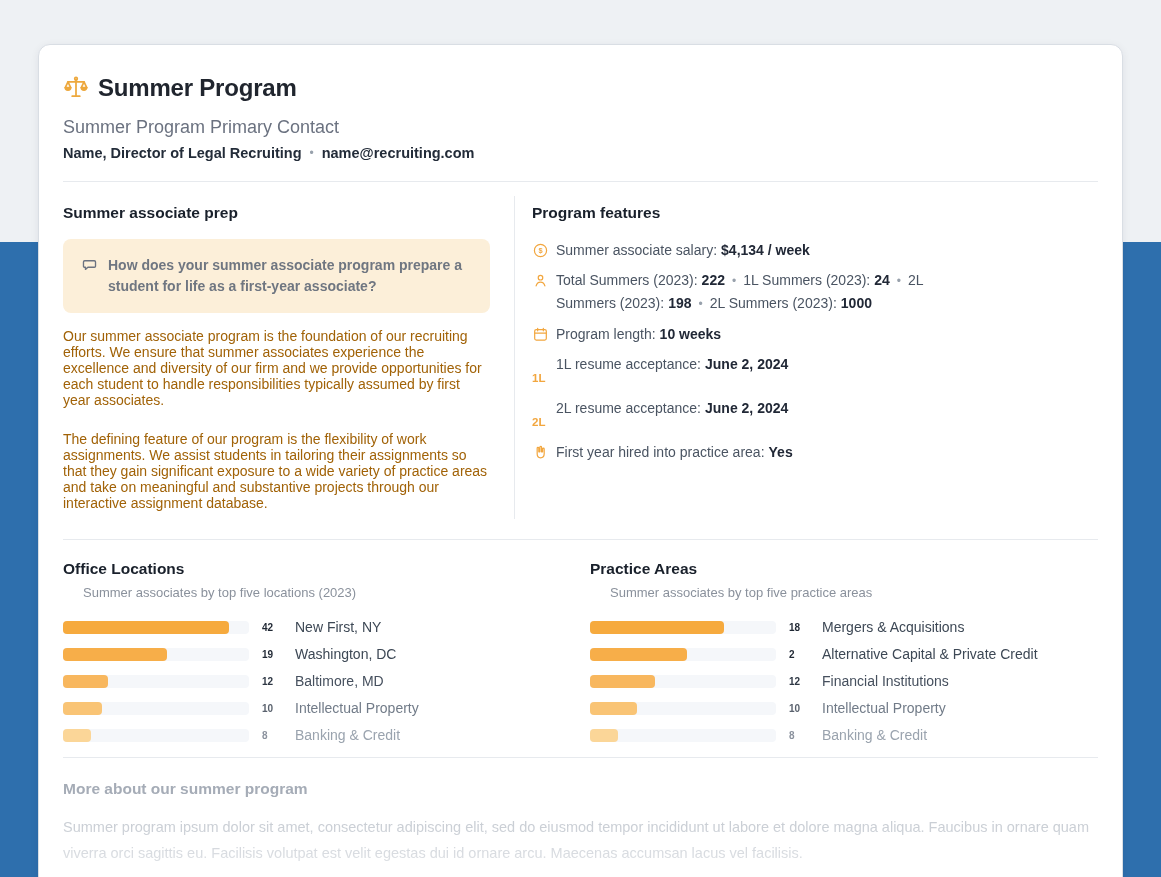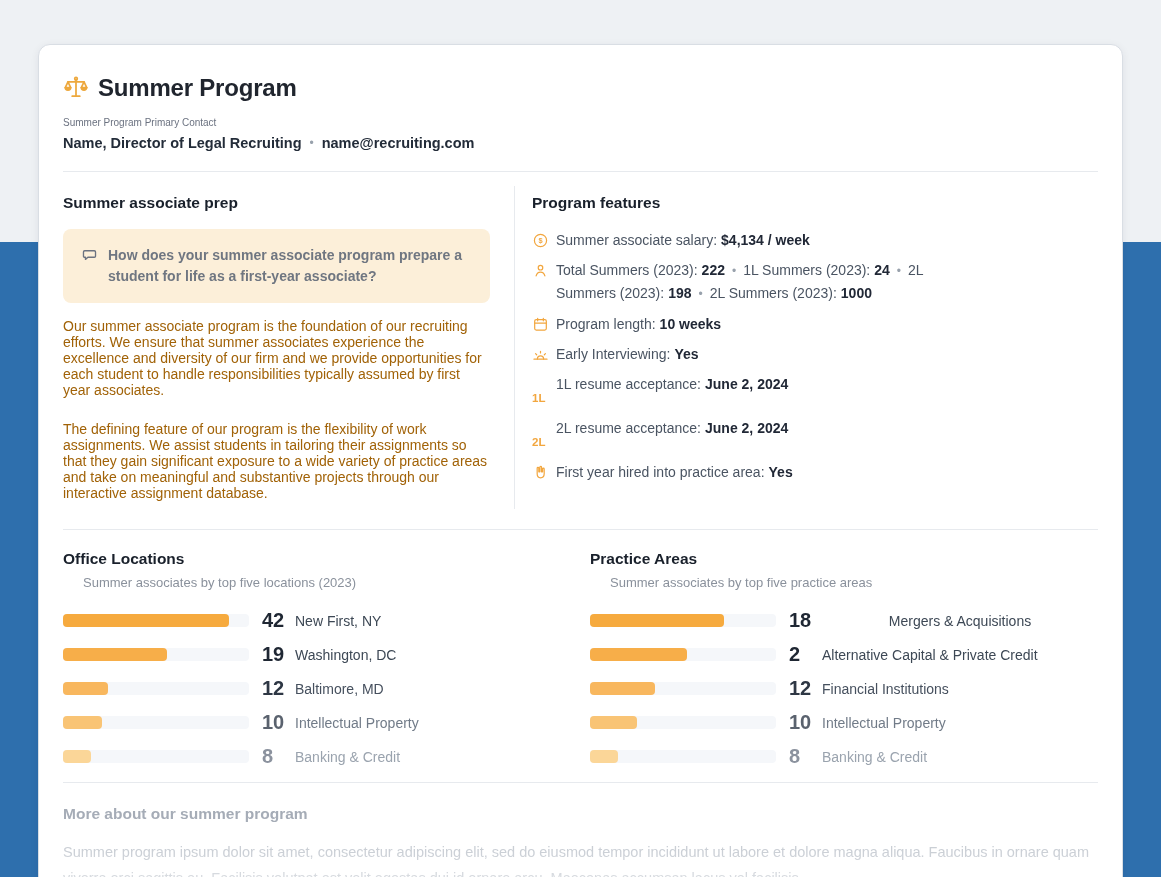--- a/index.html
+++ b/index.html
@@ -20,21 +20,21 @@
     overflow: hidden;
   }
   .section-pad { margin: 0 24px; }
 
   
   .header { padding: 29px 0 20px; border-bottom: 1px solid #e7eaee; }
   .title-row { display: flex; align-items: center; gap: 9px; }
   .title-icon { width: 26px; height: 26px; color: #eda83d; flex: none; }
   .title-icon svg { width: 26px; height: 26px; display: block; }
   h1 { font-size: 24px; font-weight: 700; color: #20252e; letter-spacing: -.2px; }
-  .contact-label { margin-top: 15px; font-size: 10px; color: #6b7280; }
+  .contact-label { margin-top: 15px; font-size: 18px; color: #6b7280; }
   .contact-line { margin-top: 7px; font-size: 14.5px; font-weight: 700; color: #232c39; display: flex; align-items: center; }
   .dot { color: #98a1ac; font-size: 12px; margin: 0 8px; font-weight: 400; }
 
   
   .columns { position: relative; display: flex; padding: 0 24px; }
   .vdivider { position: absolute; left: 475px; top: 14px; bottom: 20px; width: 1px; background: #e7eaee; }
   .col-left  { width: 451px; flex: none; padding: 22px 24px 28px 0; }
   .col-right { flex: 1; padding: 22px 0 28px 18px; }
   h2 { font-size: 15.5px; font-weight: 700; color: #19202b; }
 
@@ -57,21 +57,21 @@
   .feat-text .dot { margin: 0 7px; }
 
   
   .charts { border-top: 1px solid #e7eaee; display: flex; padding: 20px 0 14px; }
   .chart-office { width: 527px; flex: none; }
   .chart-practice { flex: 1; }
   .chart-sub { margin-top: 7px; font-size: 13px; color: #8a919c; margin-left: 20px; }
   .rows { margin-top: 19px; display: grid; grid-template-columns: 186px 20px auto; column-gap: 13px; row-gap: 11px; align-items: center; }
   .track { height: 13px; background: #f5f7fa; border-radius: 4px; }
   .fill { height: 13px; border-radius: 4px; }
-  .cval { font-size: 20px; font-weight: 700; }
+  .cval { font-size: 10px; font-weight: 700; }
   .clab { font-size: 14px; }
 
   
   .more { border-top: 1px solid #e7eaee; padding: 22px 0 60px; position: relative; }
   .more h2 { color: #a2a9b4; }
   .more p { margin-top: 17px; font-size: 14.5px; color: #c6cbd2; line-height: 25.5px; max-width: 1037px; }
   .more .fade { content: ""; position: absolute; left: -24px; right: -24px; top: 0; bottom: 0;
     background: linear-gradient(180deg, rgba(255,255,255,0) 0%, rgba(255,255,255,.08) 40%, rgba(255,255,255,.7) 82%, #ffffff 100%);
     pointer-events: none; }
 </style>
@@ -145,30 +145,20 @@
           <div class="feat-row">
             <span class="feat-icon">
               <svg viewBox="0 0 24 24" fill="none" stroke="currentColor" stroke-width="1.7" stroke-linecap="round" stroke-linejoin="round">
                 <rect x="3.8" y="5" width="16.4" height="15" rx="2.2"></rect>
                 <path d="M8 3.2v3.6M16 3.2v3.6M3.8 10h16.4"></path>
               </svg>
             </span>
             <div class="feat-text"><span>Program length:</span><b>10 weeks</b></div>
           </div>
           <div class="feat-row">
-            <span class="feat-icon">
-              <svg viewBox="0 0 24 24" fill="none" stroke="currentColor" stroke-width="1.7" stroke-linecap="round" stroke-linejoin="round">
-                <path d="M2.8 18.6h18.4"></path>
-                <path d="M7.6 18.4a4.4 4.4 0 0 1 8.8 0"></path>
-                <path d="M12 9.8V7.4M6.6 12.4L5 10.8M17.4 12.4l1.6-1.6"></path>
-              </svg>
-            </span>
-            <div class="feat-text"><span>Early Interviewing:</span><b>Yes</b></div>
-          </div>
-          <div class="feat-row">
             <span class="feat-badge">1L</span>
             <div class="feat-text"><span>1L resume acceptance:</span><b>June 2, 2024</b></div>
           </div>
           <div class="feat-row">
             <span class="feat-badge">2L</span>
             <div class="feat-text"><span>2L resume acceptance:</span><b>June 2, 2024</b></div>
           </div>
           <div class="feat-row">
             <span class="feat-icon">
               <svg viewBox="0 0 24 24" fill="none" stroke="currentColor" stroke-width="1.7" stroke-linecap="round" stroke-linejoin="round">
@@ -214,21 +204,21 @@
         </div>
     </div>
     <div class="chart chart-practice">
       <h2>Practice Areas</h2>
       <div class="chart-sub">Summer associates by top five practice areas</div>
       <div class="rows">
           <div class="track" style="background: rgb(245, 247, 250);">
             <div class="fill" style="width: 72%; background: rgb(246, 170, 62);"></div>
           </div>
           <span class="cval" style="color: rgb(31, 39, 51);">18</span>
-          <span class="clab" style="color: rgb(61, 72, 85); text-align: center;">Mergers &amp; Acquisitions</span>
+          <span class="clab" style="color: rgb(61, 72, 85);">Mergers &amp; Acquisitions</span>
           <div class="track" style="background: rgb(245, 247, 250);">
             <div class="fill" style="width: 52%; background: rgb(247, 174, 73);"></div>
           </div>
           <span class="cval" style="color: rgb(31, 39, 51);">2</span>
           <span class="clab" style="color: rgb(61, 72, 85);">Alternative Capital &amp; Private Credit</span>
           <div class="track" style="background: rgb(245, 247, 250);">
             <div class="fill" style="width: 35%; background: rgb(248, 183, 94);"></div>
           </div>
           <span class="cval" style="color: rgb(46, 55, 68);">12</span>
           <span class="clab" style="color: rgb(70, 80, 94);">Financial Institutions</span>

